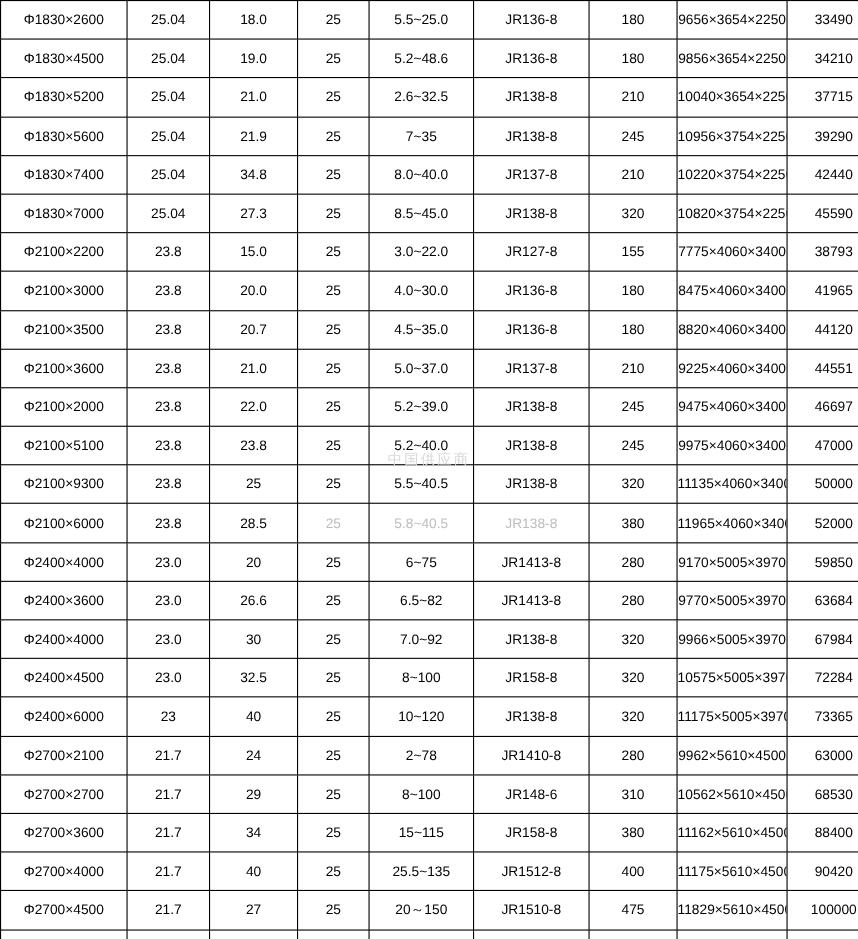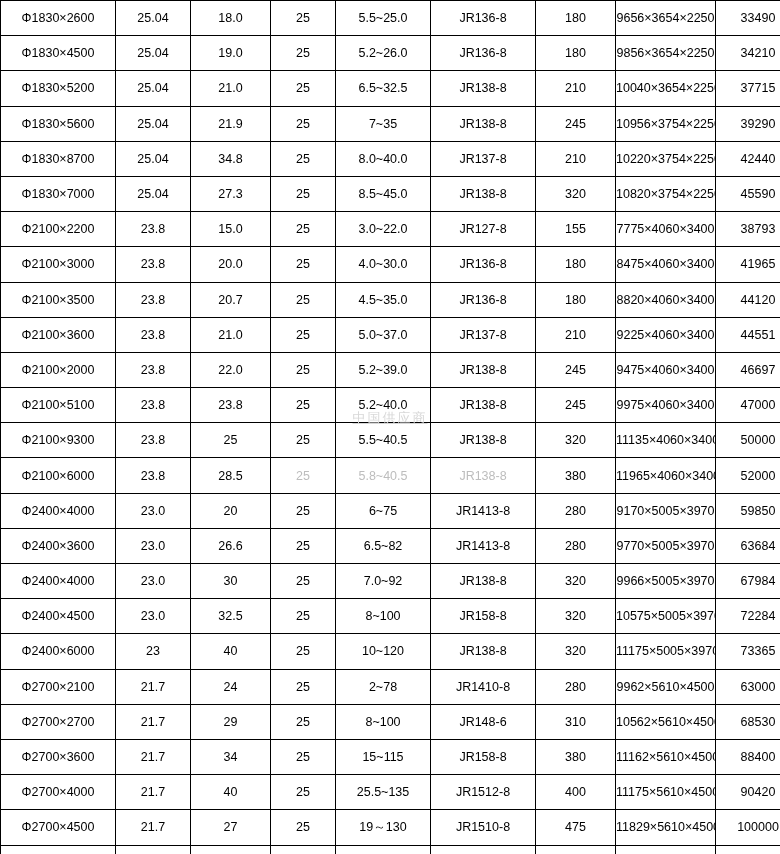--- a/index.html
+++ b/index.html
@@ -51,21 +51,20 @@
     top: 405px;
     width: 270px;
     height: 26px;
     pointer-events: none;
     font-size: 13px;
     color: #d8d8d8;
     letter-spacing: 2px;
     text-align: center;
     line-height: 26px;
     font-family: "Liberation Sans", sans-serif;
-    text-decoration: underline;
   }
 </style>
 </head>
 <body>
 
 <table id="spec-table">
   <colgroup>
     <col class="c0">
       <col class="c1">
       <col class="c2">
@@ -86,50 +85,50 @@
         <td>JR136-8</td>
         <td>180</td>
         <td>9656×3654×2250</td>
         <td>33490</td>
       </tr>
       <tr>
         <td>Φ1830×4500</td>
         <td>25.04</td>
         <td>19.0</td>
         <td>25</td>
-        <td>5.2~26.0</td>
+        <td>5.2~48.6</td>
         <td>JR136-8</td>
         <td>180</td>
         <td>9856×3654×2250</td>
         <td>34210</td>
       </tr>
       <tr>
         <td>Φ1830×5200</td>
         <td>25.04</td>
         <td>21.0</td>
         <td>25</td>
-        <td>6.5~32.5</td>
+        <td>2.6~32.5</td>
         <td>JR138-8</td>
         <td>210</td>
         <td>10040×3654×2250</td>
         <td>37715</td>
       </tr>
       <tr>
         <td>Φ1830×5600</td>
         <td>25.04</td>
         <td>21.9</td>
         <td>25</td>
         <td>7~35</td>
         <td>JR138-8</td>
         <td>245</td>
         <td>10956×3754×2250</td>
         <td>39290</td>
       </tr>
       <tr>
-        <td>Φ1830×8700</td>
+        <td>Φ1830×7400</td>
         <td>25.04</td>
         <td>34.8</td>
         <td>25</td>
         <td>8.0~40.0</td>
         <td>JR137-8</td>
         <td>210</td>
         <td>10220×3754×2250</td>
         <td>42440</td>
       </tr>
       <tr>
@@ -328,21 +327,21 @@
         <td>JR1512-8</td>
         <td>400</td>
         <td>11175×5610×4500</td>
         <td>90420</td>
       </tr>
       <tr>
         <td>Φ2700×4500</td>
         <td>21.7</td>
         <td>27</td>
         <td>25</td>
-        <td>19～130</td>
+        <td>20～150</td>
         <td>JR1510-8</td>
         <td>475</td>
         <td>11829×5610×4500</td>
         <td>100000</td>
       </tr>
       <tr>
         <td>Φ3200×3000</td>
         <td>18.7</td>
         <td>44</td>
         <td>25</td>

